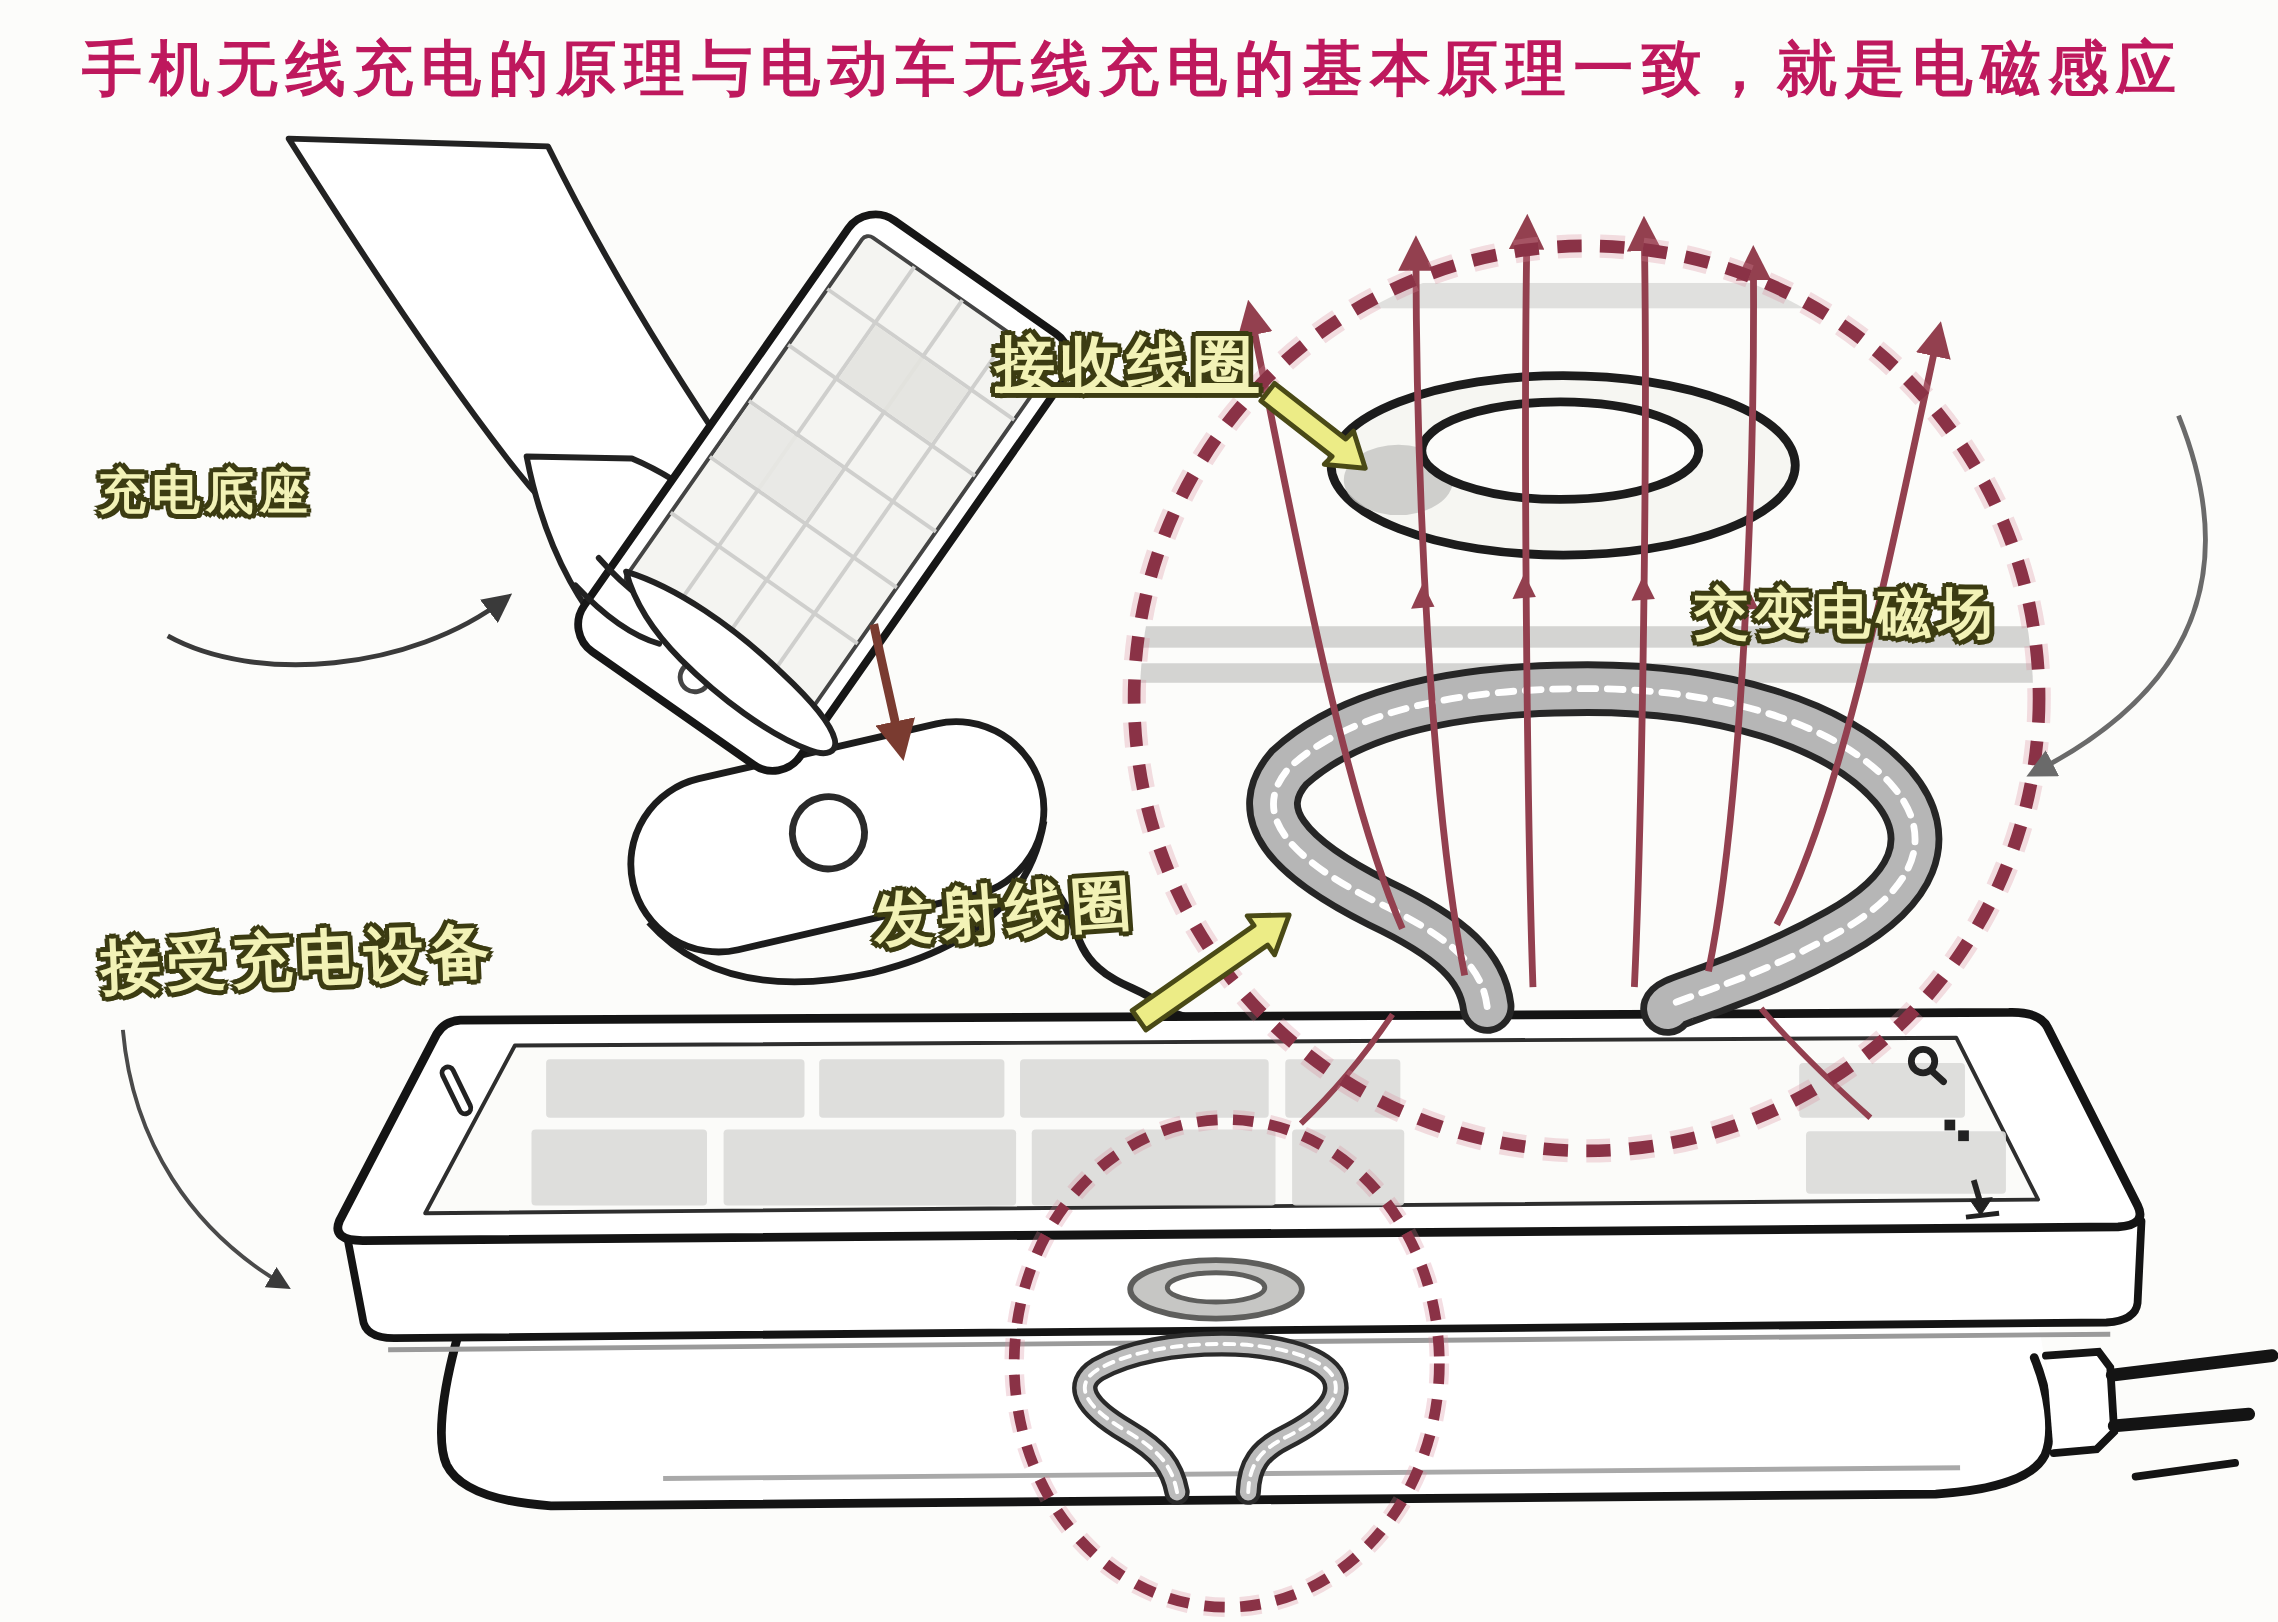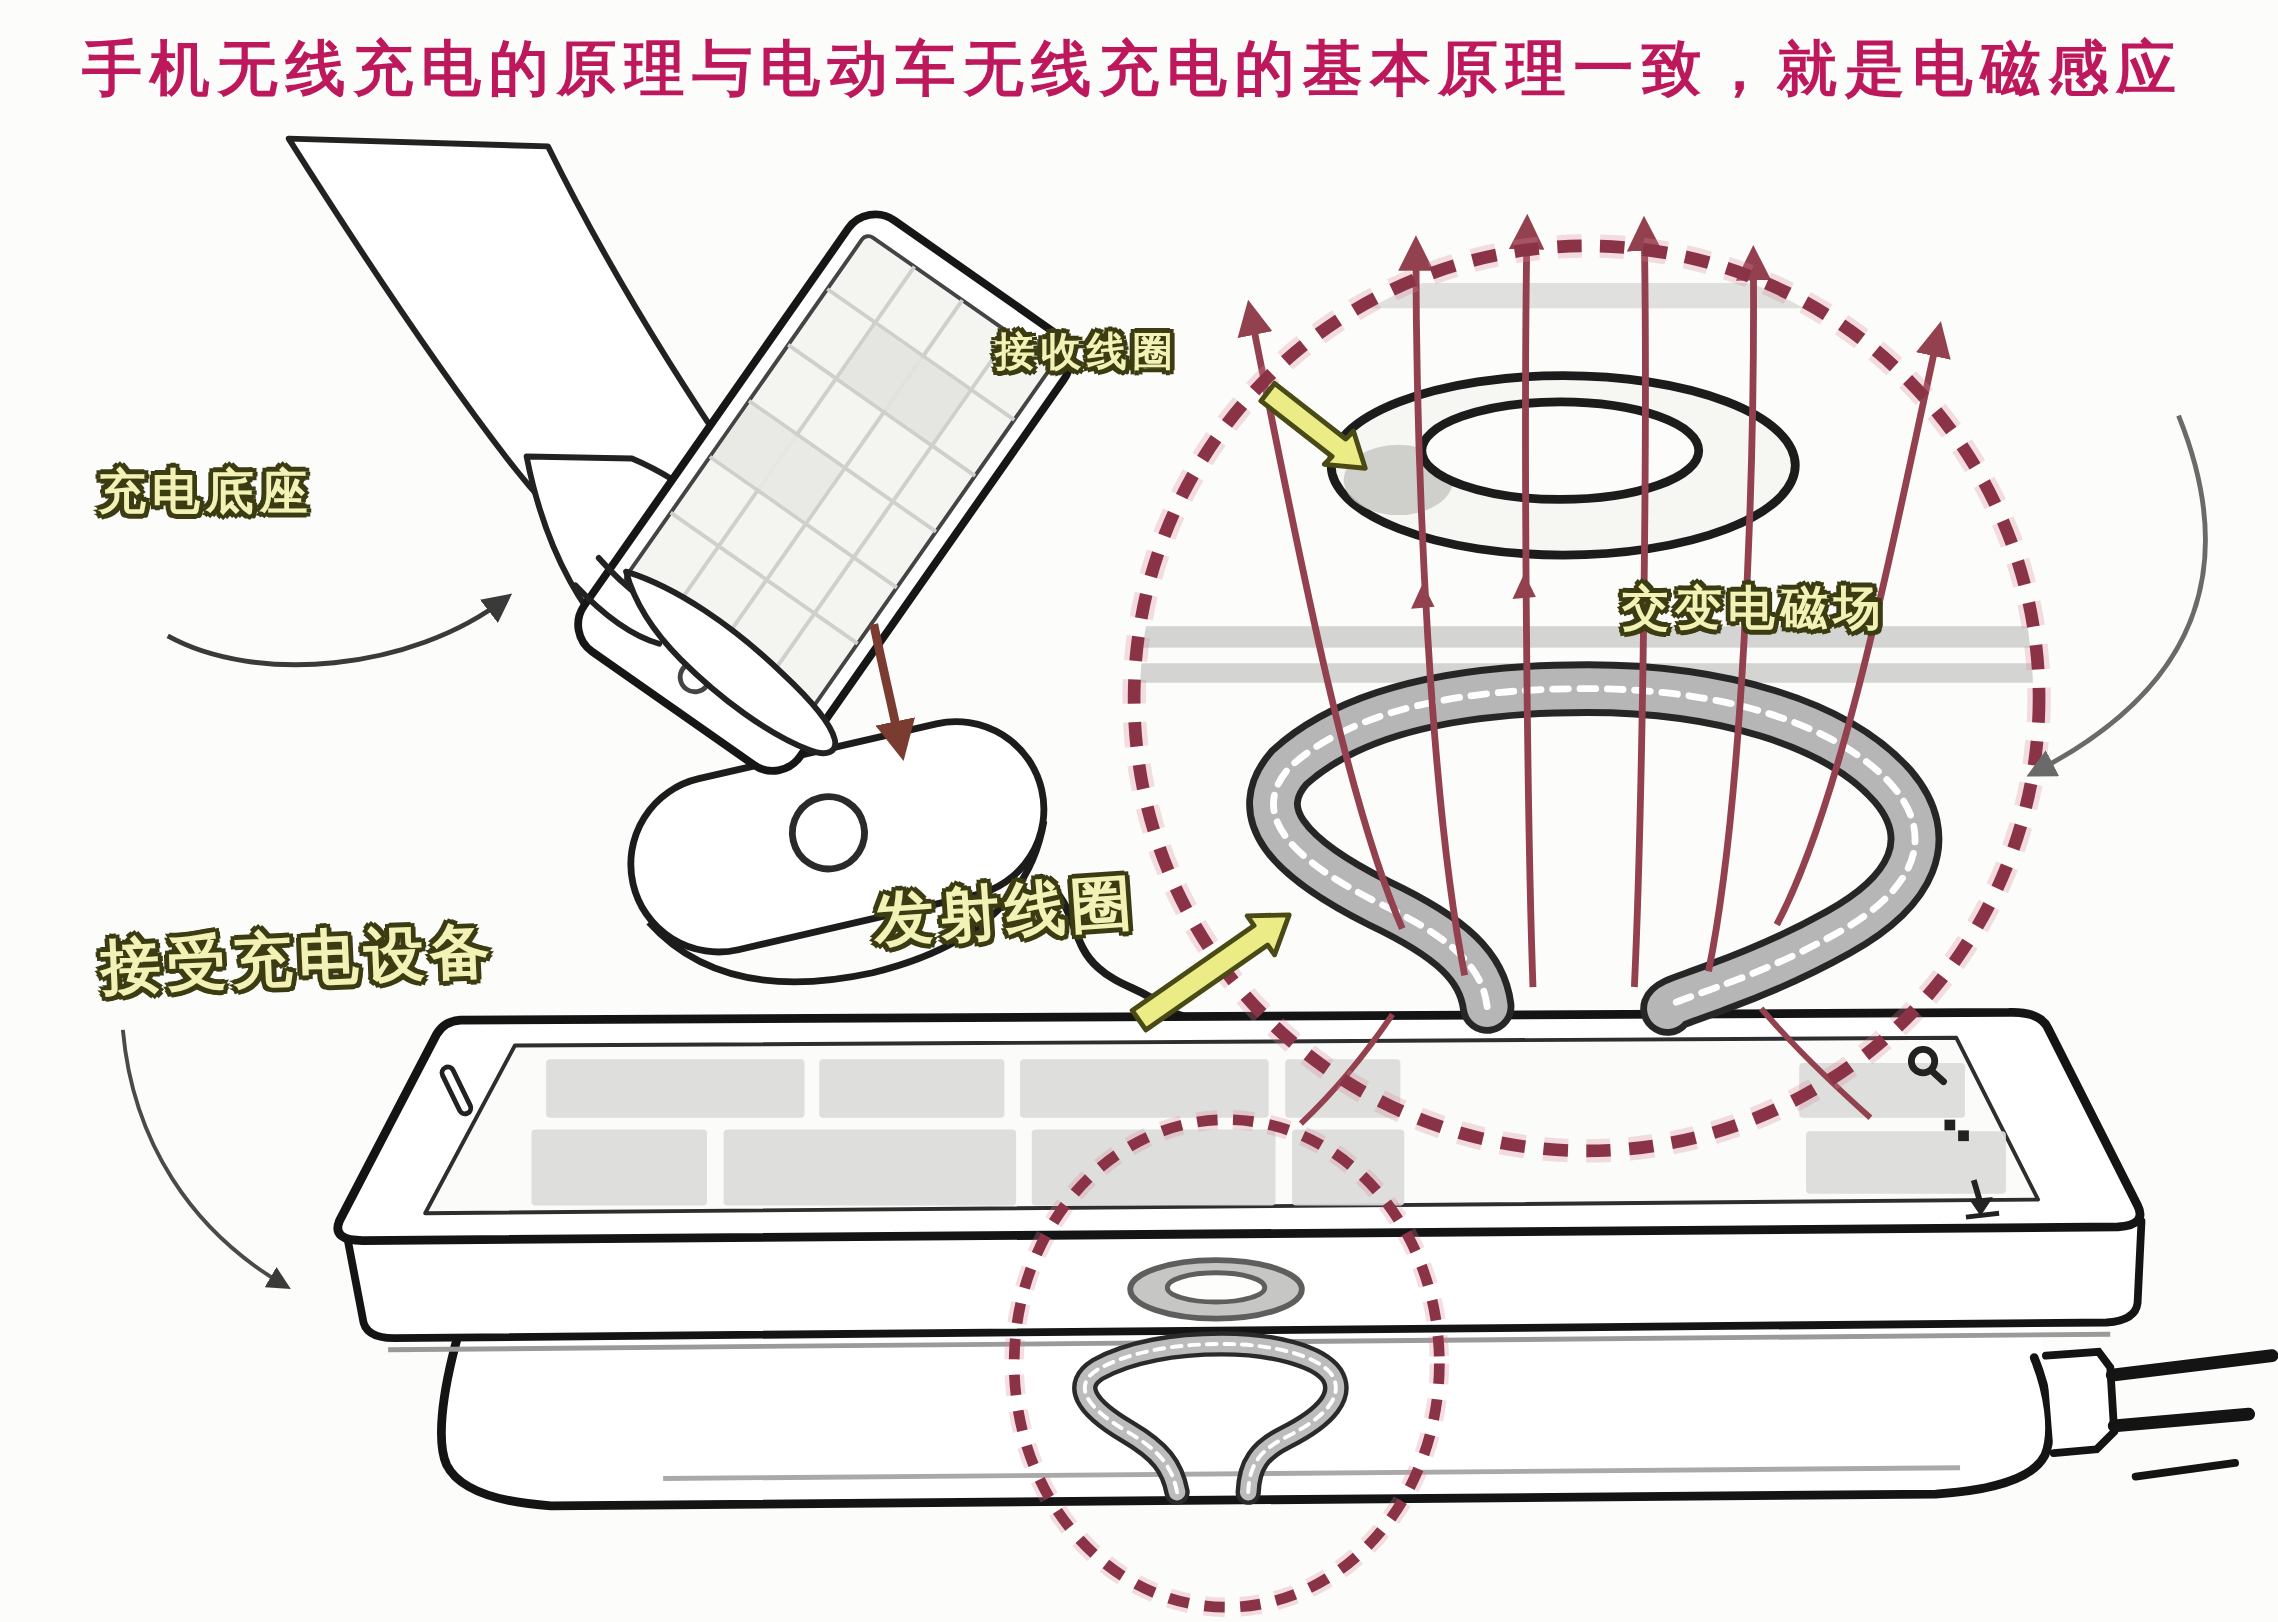--- a/index.html
+++ b/index.html
@@ -16,22 +16,22 @@
   }
   .lbl{
     position:absolute;font-weight:700;color:#f2f2b6;letter-spacing:5.9px;white-space:nowrap;
     text-shadow:
       -3.9px -3.9px 0 #3c3c12, 3.9px -3.9px 0 #3c3c12,
       -3.9px  3.9px 0 #3c3c12, 3.9px  3.9px 0 #3c3c12,
       -4.9px  0   0 #3c3c12, 4.9px  0   0 #3c3c12,
        0   -4.9px 0 #3c3c12, 0    4.9px 0 #3c3c12;
   }
   .lbl-charging-base{left:98px;top:460px;font-size:48px;}
-  .lbl-receiver-coil{left:995px;top:324px;font-size:40px;}
-  .lbl-alt-field{left:1622px;top:577px;font-size:47px;}
+  .lbl-receiver-coil{left:995px;top:324px;font-size:60px;text-decoration:underline;}
+  .lbl-alt-field{left:1694px;top:577px;font-size:55px;}
   .lbl-transmitter-coil{left:871px;top:881px;font-size:60px;transform:rotate(-4deg);transform-origin:left top;}
   .lbl-receiving-device{left:99px;top:928px;font-size:60px;transform:rotate(-2.5deg);transform-origin:left top;}
 </style>
 </head>
 <body>
 
 <svg id="art" width="2278" height="1623" viewBox="0 0 2336 1664">
   <defs>
     <marker id="ah-red" viewBox="0 0 10 10" refX="7" refY="5" markerWidth="5.2" markerHeight="5.2" orient="auto-start-reverse">
       <path d="M0,0 L10,5 L0,10 z" fill="#93404f"></path>

